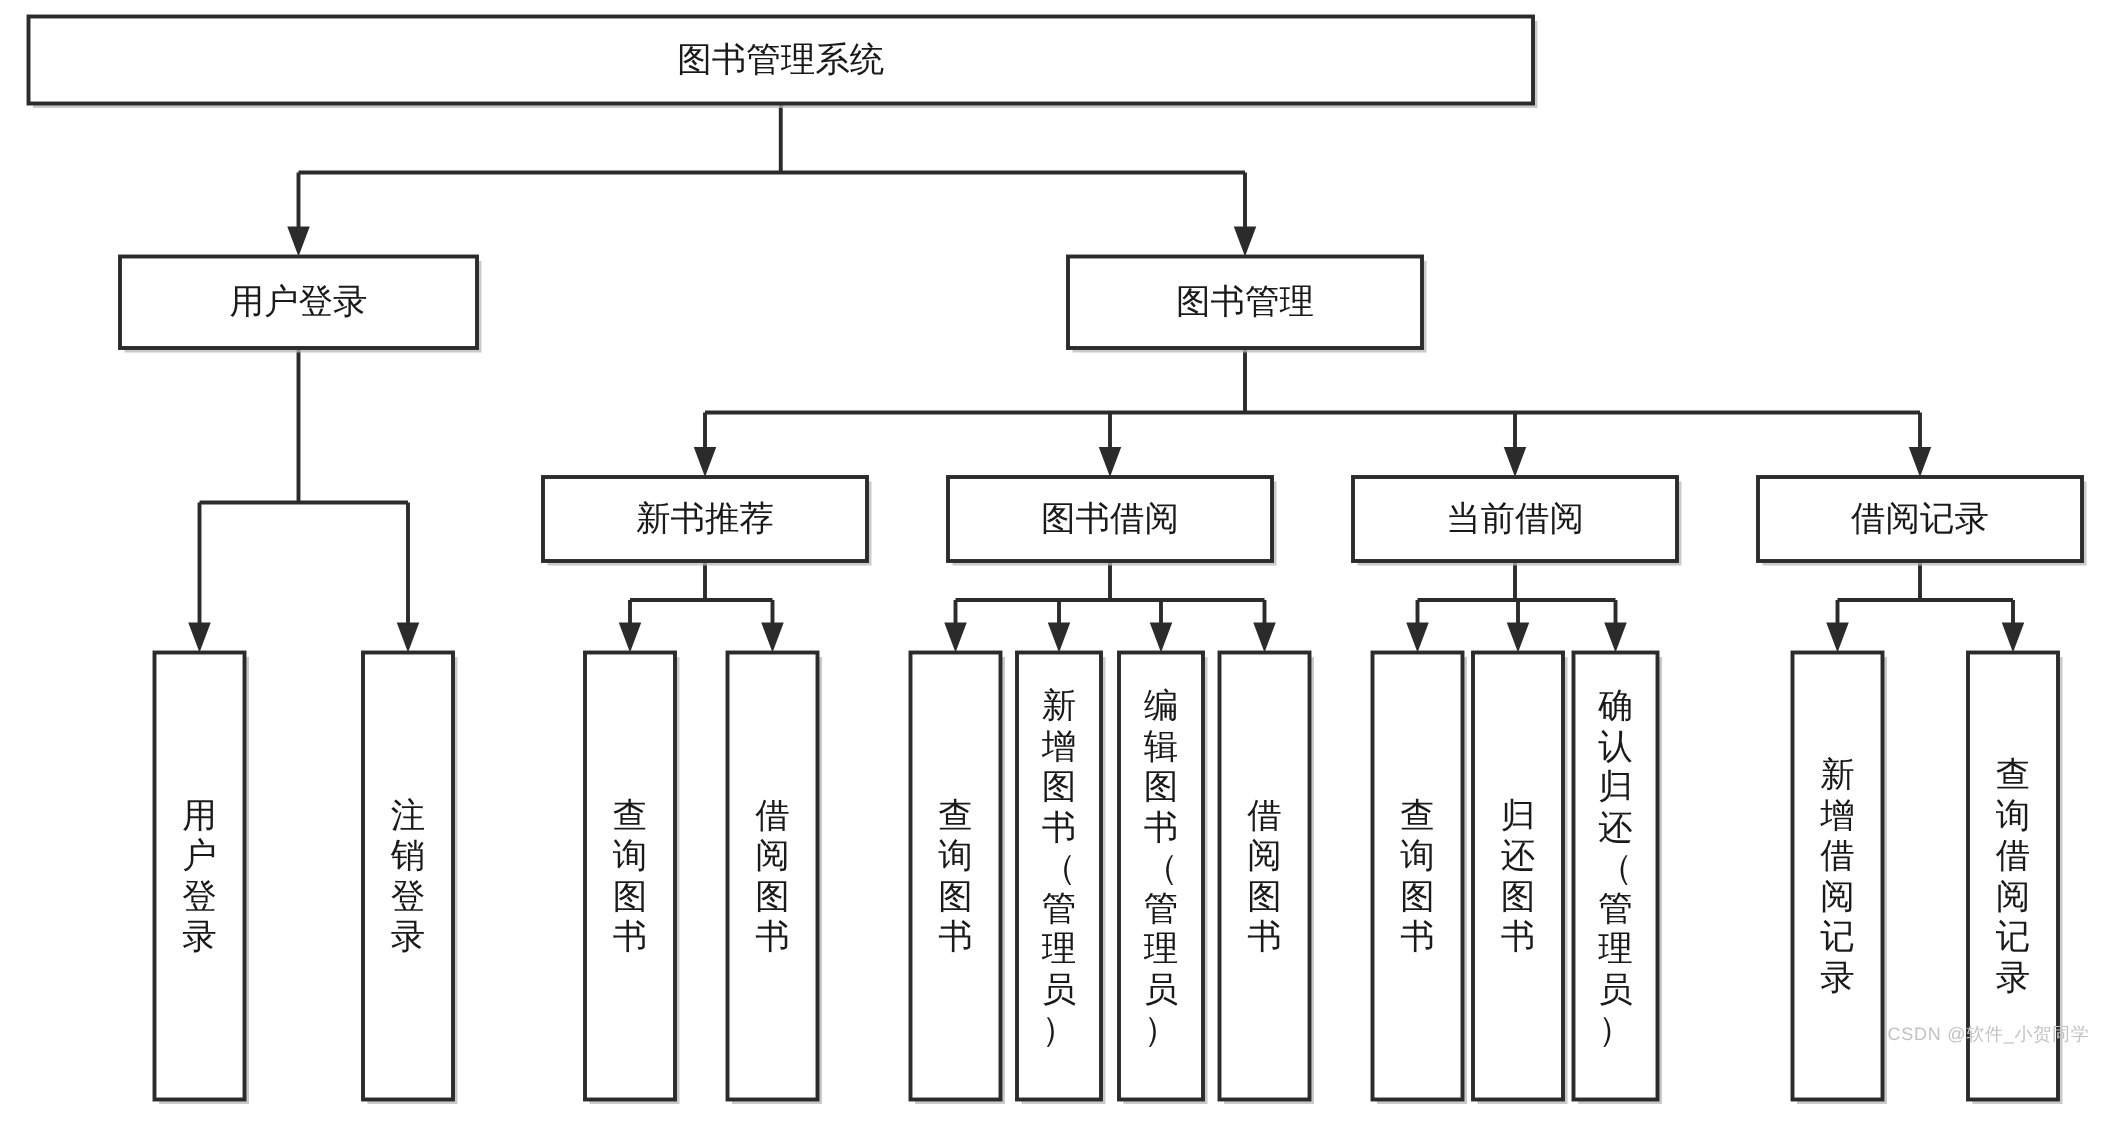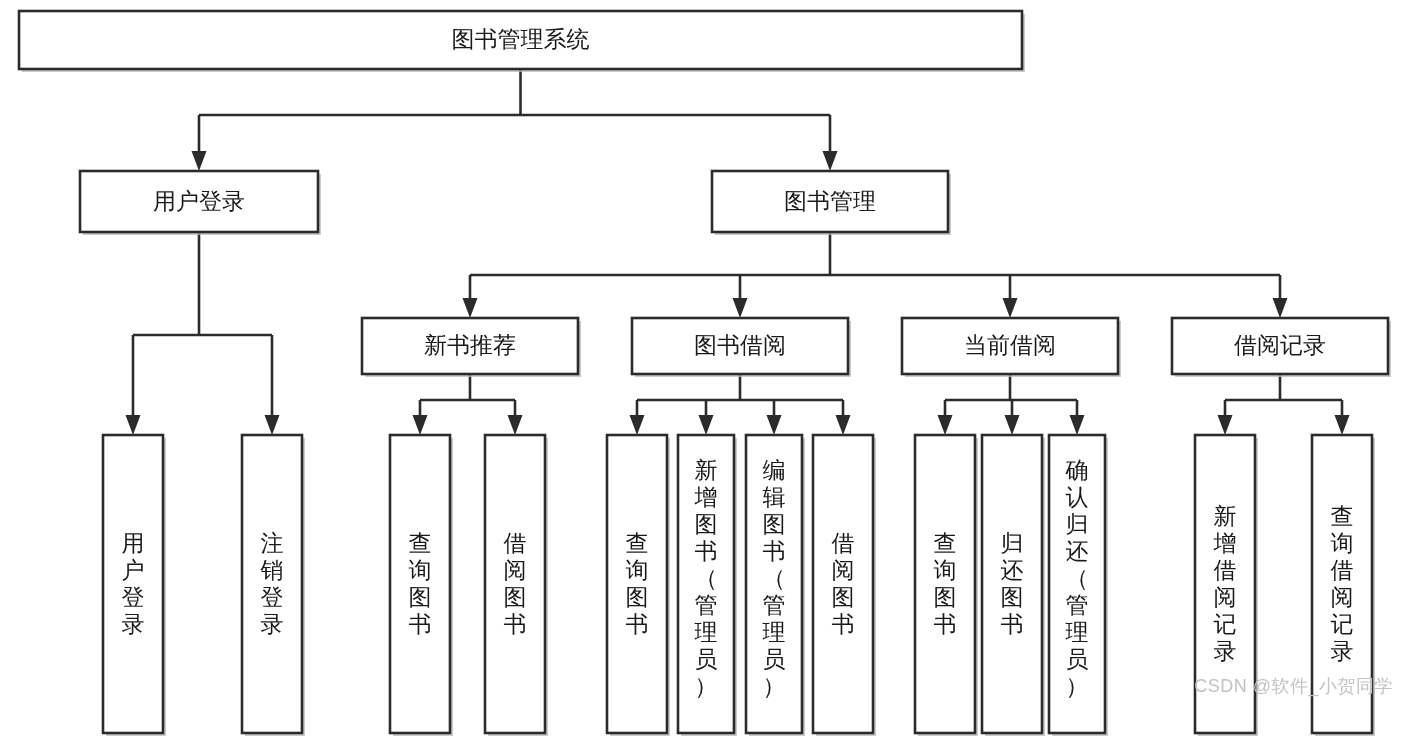--- a/index.html
+++ b/index.html
@@ -57,21 +57,21 @@
     font-family: "Liberation Sans", "DejaVu Sans", sans-serif;
     font-size: 23px;
     fill: #1a1a1a;
     text-anchor: middle;
   }
   .watermark {
     position: absolute;
     right: 12px;
     bottom: 6px;
     font-family: "Liberation Sans", "DejaVu Sans", sans-serif;
-    font-size: 18px;
+    font-size: 12px;
     color: #c2c2c2;
     letter-spacing: 0.5px;
     white-space: nowrap;
     pointer-events: none;
   }
 </style>
 </head>
 <body>
 
 <div id="diagram-root">

